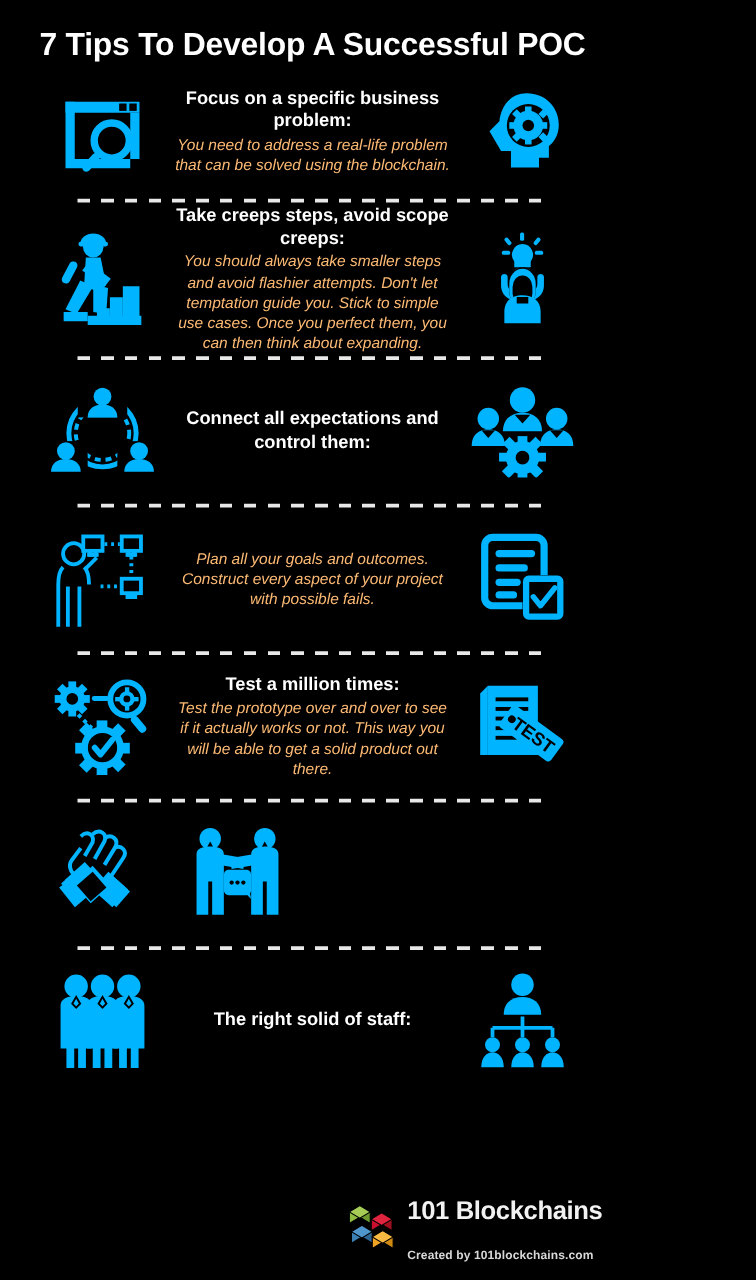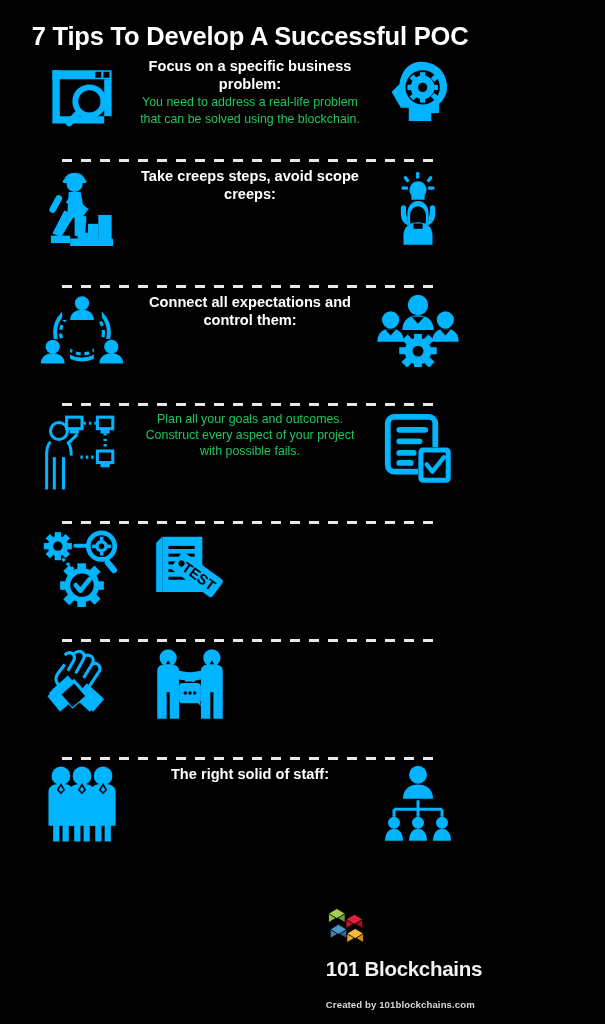--- a/index.html
+++ b/index.html
@@ -26,21 +26,21 @@
     color:#ffffff;
     font-size:25.5px;
     font-weight:bold;
     letter-spacing:-0.2px;
   }
 
   
   .tips { width:100%; }
   .tip-row {
     display:flex;
-    align-items:flex-start;
+    align-items:center;
     width:100%;
     padding:0 28px;
   }
   .icon-cell {
     width:108px;
     flex:0 0 108px;
     display:flex;
     align-items:center;
     justify-content:center;
   }
@@ -51,23 +51,24 @@
     padding:0 4px;
   }
   .tip-title {
     color:#ffffff;
     font-weight:bold;
     font-size:14.6px;
     line-height:1.25;
     margin-bottom:1px;
   }
   .tip-body {
-    color:#22c55e;
+    color:#fdba74;
     font-size:12.4px;
     line-height:1.30;
+    font-style:italic;
   }
 
   
   .divider {
     height:14px;
     margin:0 62px;
     display:flex;
     align-items:center;
   }
   .divider i {
@@ -79,23 +80,22 @@
       #e8e8e8 0px, #e8e8e8 10px,
       transparent 10px, transparent 19px);
   }
 
   
   .footer {
     position:absolute;
     right:18px;
     bottom:14px;
     display:flex;
-    align-items:flex-start;
+    align-items:center;
     gap:9px;
-    flex-direction:column;
   }
   .brand-text { text-align:left; }
   .brand-name {
     color:#f2f2f2;
     font-size:20.5px;
     font-weight:bold;
     letter-spacing:-0.3px;
     line-height:1.02;
   }
   .brand-sub {
@@ -181,20 +181,21 @@
             <path d="M8 92 h26 v10 h-26z"></path>
             <path d="M44 88 h14 v14 h-14z"></path>
             <path d="M58 76 h14 v26 h-14z"></path>
             <path d="M72 64 h18 v38 h-18z"></path>
             <path d="M34 96 h58 v10 h-58z"></path>
           </g>
         </svg>
       </div>
       <div class="text-cell">
         <div class="tip-title">Take creeps steps, avoid scope creeps:</div>
+        <div class="tip-body">You should always take smaller steps and avoid flashier attempts. Don't let temptation guide you. Stick to simple use cases. Once you perfect them, you can then think about expanding.</div>
       </div>
       <div class="icon-cell">
         <svg width="66" height="84" viewBox="0 0 100 112" fill="none">
           <g fill="#00b4ff">
             <path d="M50 14 a13 13 0 0 1 10 21 l0 7 h-20 l0 -7 a13 13 0 0 1 10 -21z"></path>
             <rect x="41" y="44" width="18" height="4" rx="2"></rect>
             <rect x="43" y="50" width="14" height="4" rx="2"></rect>
             <rect x="47" y="0" width="5" height="10" rx="2"></rect>
             <rect x="25" y="22" width="10" height="5" rx="2"></rect>
             <rect x="65" y="22" width="10" height="5" rx="2"></rect>
@@ -368,20 +369,24 @@
             <rect x="27" y="67" width="10" height="11"></rect>
               <rect x="73" y="67" width="10" height="11"></rect>
             <rect x="33" y="49" width="11" height="10" transform="rotate(-45 38 54)"></rect>
             <rect x="66" y="49" width="11" height="10" transform="rotate(45 71 54)"></rect>
             <rect x="33" y="85" width="11" height="10" transform="rotate(45 38 90)"></rect>
             <rect x="66" y="85" width="11" height="10" transform="rotate(-45 71 90)"></rect>
           </g>
           <circle cx="55" cy="72" r="15" fill="#000"></circle>
           <path d="M47 72 l6 7 12 -15" stroke="#00b4ff" stroke-width="6" fill="none" stroke-linecap="round" stroke-linejoin="round"></path>
         </svg>
+      </div>
+      <div class="text-cell">
+        <div class="tip-title">Test a million times:</div>
+        <div class="tip-body">Test the prototype over and over to see if it actually works or not. This way you will be able to get a solid product out there.</div>
       </div>
       <div class="icon-cell">
         <svg width="78" height="80" viewBox="0 0 100 104" fill="none">
           <path d="M14 10 h52 v72 h-52z" fill="#00b4ff"></path>
           <path d="M14 10 l-8 8 v64 h8z" fill="#00b4ff"></path>
           <g fill="#000">
             <rect x="22" y="22" width="34" height="4"></rect>
             <rect x="22" y="32" width="34" height="4"></rect>
             <rect x="22" y="42" width="22" height="4"></rect>
             <rect x="22" y="52" width="22" height="4"></rect>

